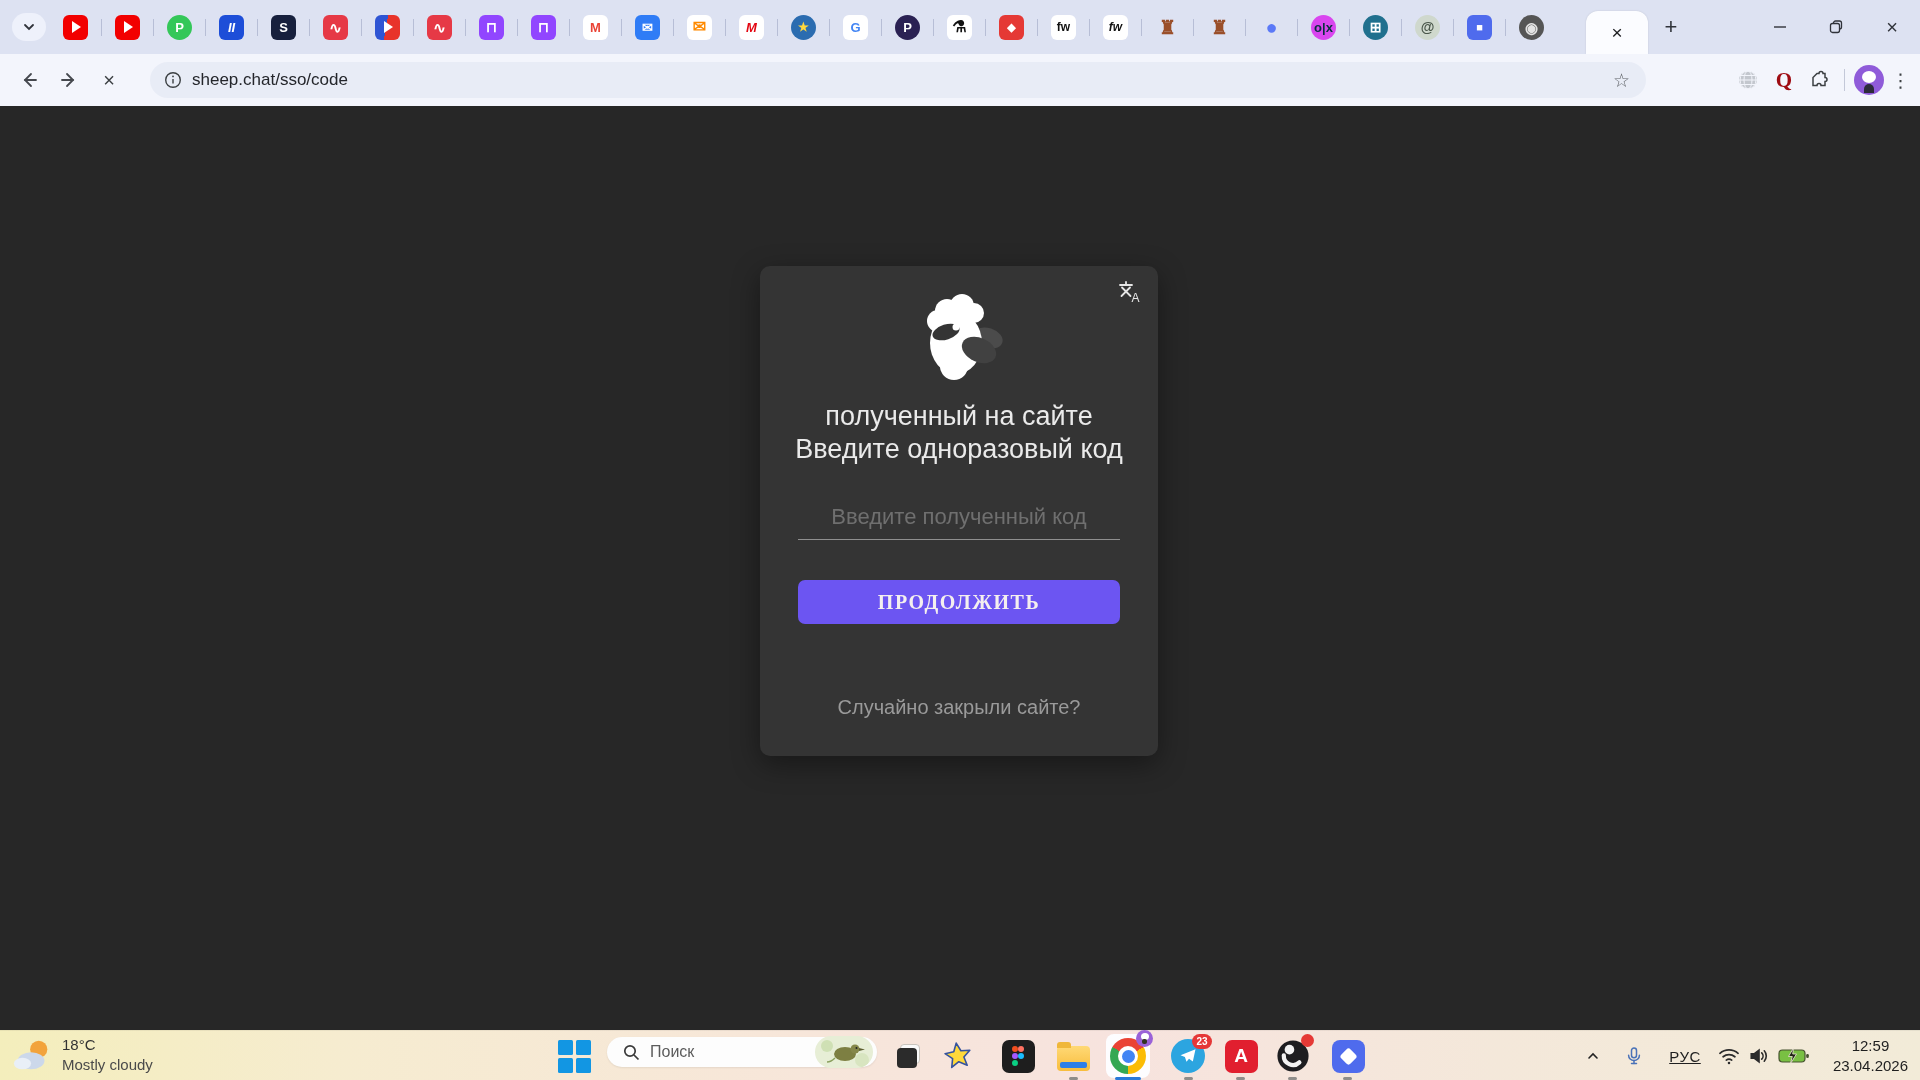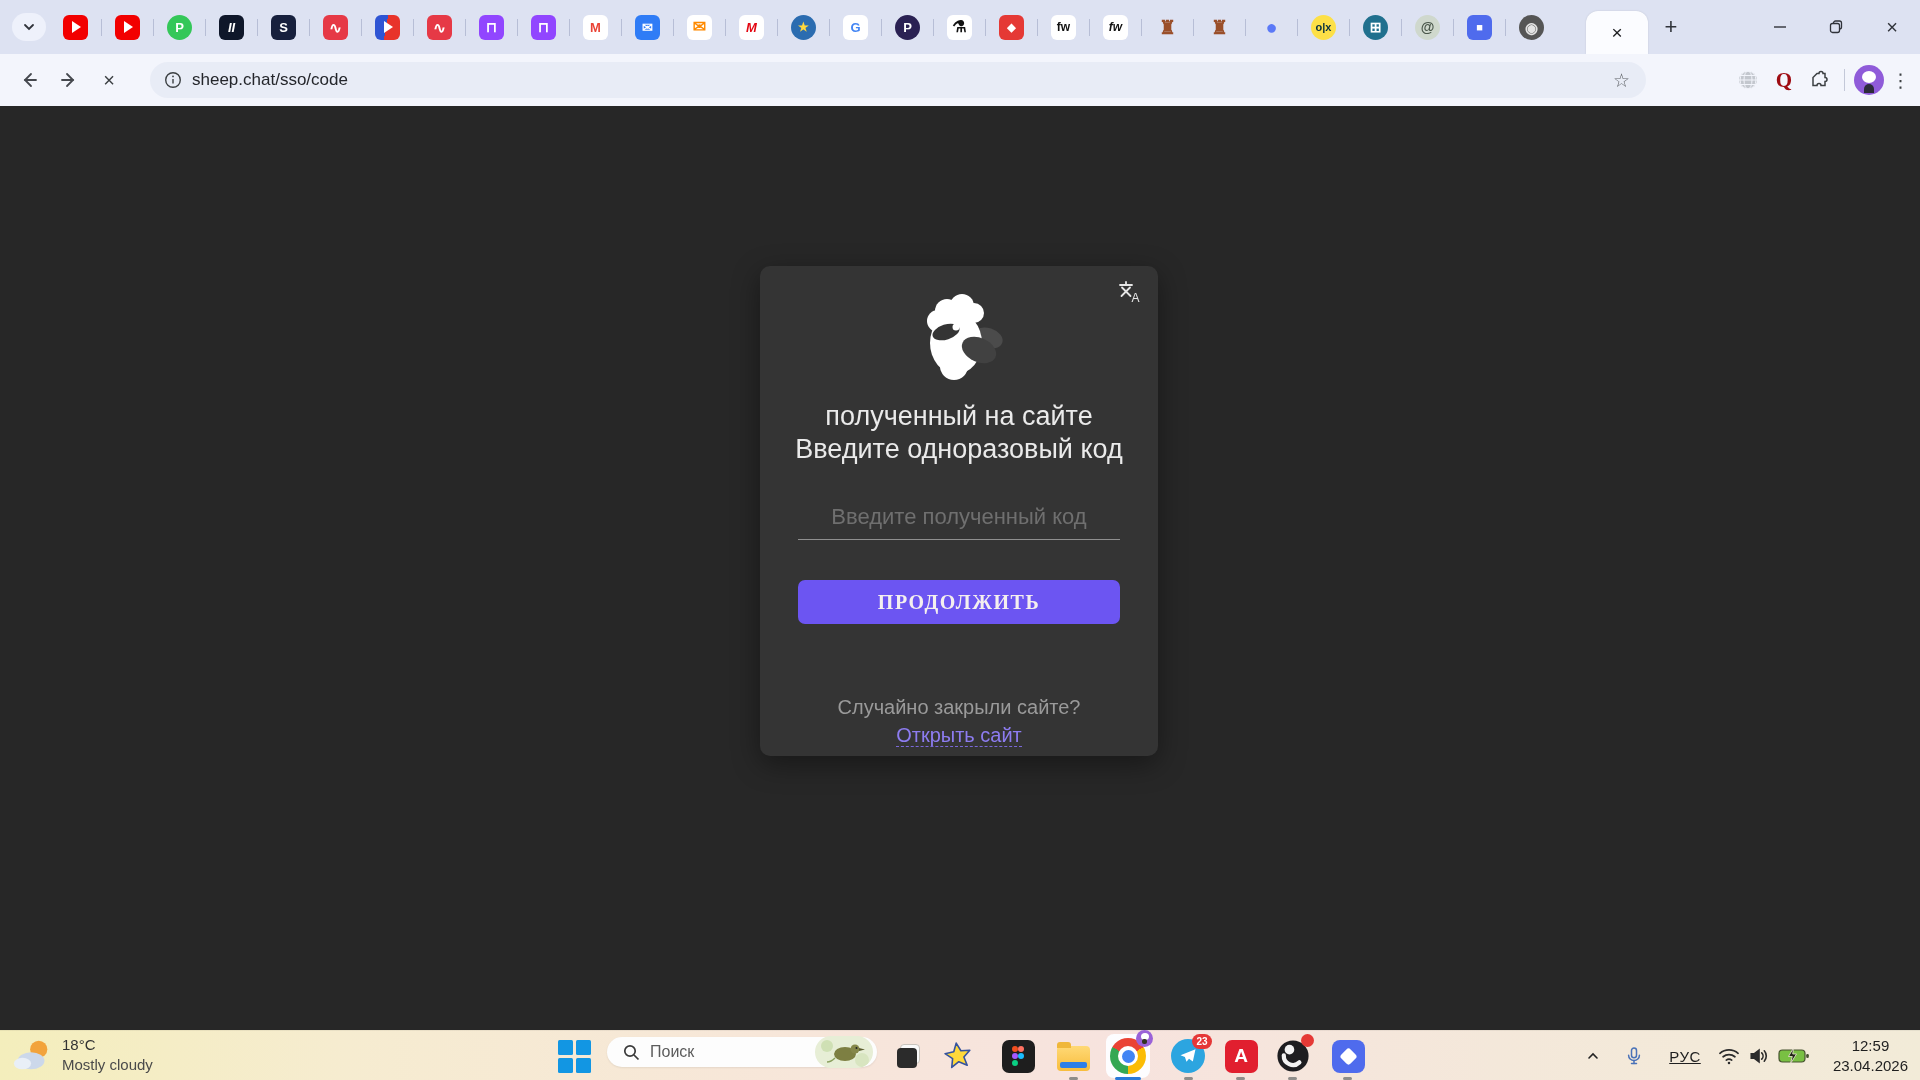--- a/index.html
+++ b/index.html
@@ -132,21 +132,21 @@
           <div class="fav" style="background: rgb(242, 0, 0);">
             <div class="ptri"></div>
           </div>
         </div>
         <div class="fav-sep"></div>
         <div class="fav-slot">
           <div class="fav circ" style="background: rgb(52, 199, 89); color: rgb(255, 255, 255);">Р</div>
         </div>
         <div class="fav-sep"></div>
         <div class="fav-slot">
-          <div class="fav" style="background: #0f172a; color: rgb(255, 255, 255); font-style: italic;">II</div>
+          <div class="fav" style="background: #1d4ed8; color: rgb(255, 255, 255); font-style: italic;">II</div>
         </div>
         <div class="fav-sep"></div>
         <div class="fav-slot">
           <div class="fav" style="background: rgb(23, 32, 61); color: rgb(255, 255, 255);">S</div>
         </div>
         <div class="fav-sep"></div>
         <div class="fav-slot">
           <div class="fav" style="background: rgb(230, 57, 70); color: rgb(255, 255, 255); font-size: 15px;">∿</div>
         </div>
         <div class="fav-sep"></div>
@@ -218,21 +218,21 @@
         <div class="fav-sep"></div>
         <div class="fav-slot">
           <div class="fav bare" style="background: transparent; color: rgb(154, 79, 42); font-size: 19px;">♜</div>
         </div>
         <div class="fav-sep"></div>
         <div class="fav-slot">
           <div class="fav bare" style="background: transparent; color: rgb(91, 121, 247); font-size: 20px;">●</div>
         </div>
         <div class="fav-sep"></div>
         <div class="fav-slot">
-          <div class="fav circ" style="background: #fde047; color: rgb(7, 48, 63); font-size: 11px; text-align: center;">o|x</div>
+          <div class="fav circ" style="background: #d946ef; color: rgb(7, 48, 63); font-size: 13px; text-align: center;">o|x</div>
         </div>
         <div class="fav-sep"></div>
         <div class="fav-slot">
           <div class="fav circ" style="background: rgb(32, 112, 142); color: rgb(255, 255, 255); font-size: 14px;">⊞</div>
         </div>
         <div class="fav-sep"></div>
         <div class="fav-slot">
           <div class="fav circ" style="background: rgb(207, 216, 205); color: rgb(73, 86, 74); font-size: 14px;">@</div>
         </div>
         <div class="fav-sep"></div>
@@ -355,23 +355,20 @@
       <div class="mtitle">
         <div>полученный на сайте</div>
         <div>Введите одноразовый код</div>
       </div>
 
       <input class="code-input" type="text" placeholder="Введите полученный код" style="">
 
       <button class="cont-btn">ПРОДОЛЖИТЬ</button>
 
       <div class="mquestion">Случайно закрыли сайте?</div>
-      <div class="mlink">
-        <a>Открыть сайт</a>
-      </div>
     </div>
   </div>
 
   <div class="taskbar">
 
     <div class="weather">
       <svg width="42" height="36" viewBox="0 0 44 36">
         <circle cx="28" cy="12" r="9" fill="#f2a33c"></circle>
         <ellipse cx="20" cy="24" rx="14" ry="9" fill="#ccd8ea"></ellipse>
         <ellipse cx="11" cy="27" rx="9" ry="6" fill="#e9eff7"></ellipse>

